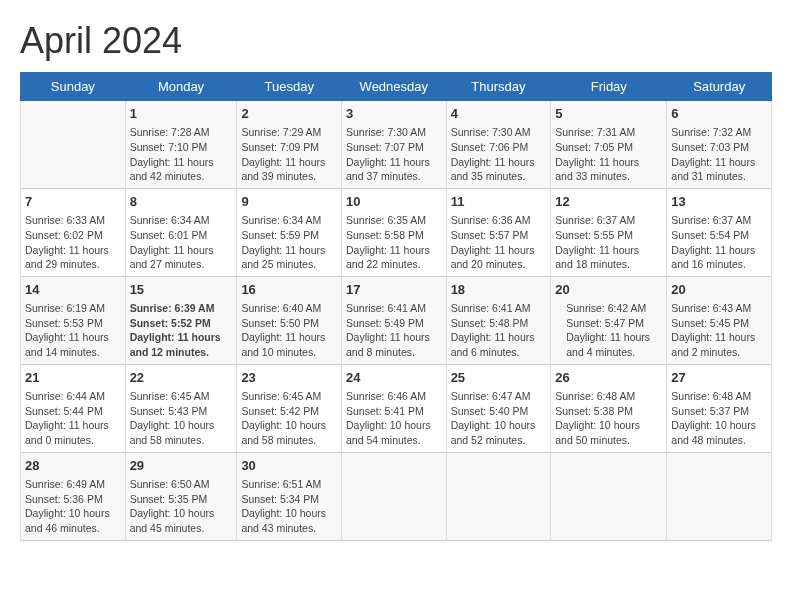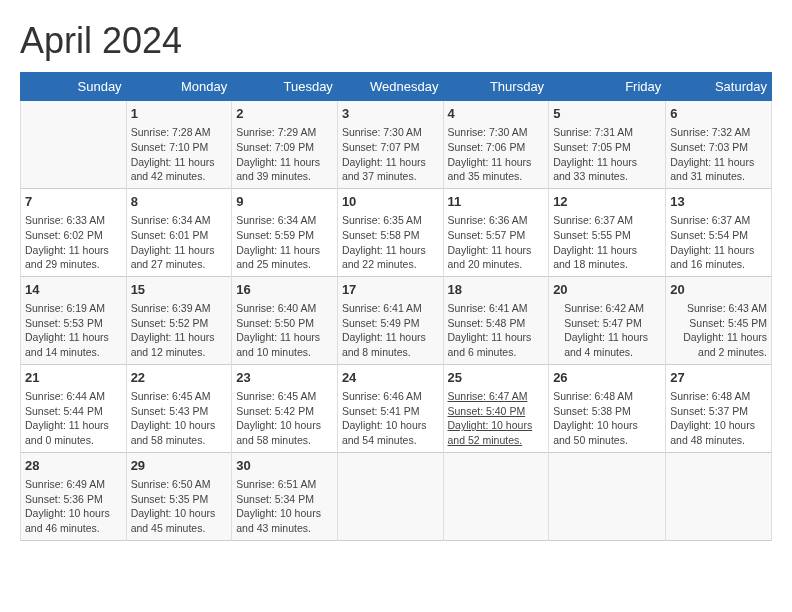--- a/index.html
+++ b/index.html
@@ -36,21 +36,21 @@
     }
     table {
       width: 100%;
       border-collapse: collapse;
       font-size: 11px;
     }
     thead tr th {
       background-color: #2a6db5;
       color: #fff;
       padding: 6px 4px;
-      text-align: right;
+      text-align: center;
       font-size: 13px;
       font-weight: normal;
       border: 1px solid #2a6db5;
     }
     tbody tr {
       border-bottom: 1px solid #ccc;
     }
     tbody td {
       padding: 4px 4px;
       vertical-align: top;
@@ -202,21 +202,21 @@
       <tr>
         <td>
           <span class="day-num">14</span>
           <div class="day-info" style="white-space: pre-line;">Sunrise: 6:19 AM
 Sunset: 5:53 PM
 Daylight: 11 hours
 and 14 minutes.</div>
         </td>
         <td>
           <span class="day-num">15</span>
-          <div class="day-info" style="white-space: pre-line;">Sunrise: 6:39 AM
+          <div class="day-info" style="white-space: pre-line; font-weight: bold;">Sunrise: 6:39 AM
 Sunset: 5:52 PM
 Daylight: 11 hours
 and 12 minutes.</div>
         </td>
         <td>
           <span class="day-num">16</span>
           <div class="day-info" style="white-space: pre-line;">Sunrise: 6:40 AM
 Sunset: 5:50 PM
 Daylight: 11 hours
 and 10 minutes.</div>
@@ -237,21 +237,21 @@
         </td>
         <td>
           <span class="day-num">20</span>
           <div class="day-info" style="white-space: pre-line; margin-left: 11px;">Sunrise: 6:42 AM
 Sunset: 5:47 PM
 Daylight: 11 hours
 and 4 minutes.</div>
         </td>
         <td>
           <span class="day-num">20</span>
-          <div class="day-info" style="white-space: pre-line; text-align: right;">Sunrise: 6:43 AM
+          <div class="day-info" style="white-space: pre-line;">Sunrise: 6:43 AM
 Sunset: 5:45 PM
 Daylight: 11 hours
 and 2 minutes.</div>
         </td>
       </tr>
       <tr>
         <td>
           <span class="day-num">21</span>
           <div class="day-info" style="white-space: pre-line;">Sunrise: 6:44 AM
 Sunset: 5:44 PM
@@ -274,21 +274,21 @@
         </td>
         <td>
           <span class="day-num">24</span>
           <div class="day-info" style="white-space: pre-line;">Sunrise: 6:46 AM
 Sunset: 5:41 PM
 Daylight: 10 hours
 and 54 minutes.</div>
         </td>
         <td>
           <span class="day-num">25</span>
-          <div class="day-info" style="white-space: pre-line; text-decoration: underline;">Sunrise: 6:47 AM
+          <div class="day-info" style="white-space: pre-line;">Sunrise: 6:47 AM
 Sunset: 5:40 PM
 Daylight: 10 hours
 and 52 minutes.</div>
         </td>
         <td>
           <span class="day-num">26</span>
           <div class="day-info" style="white-space: pre-line;">Sunrise: 6:48 AM
 Sunset: 5:38 PM
 Daylight: 10 hours
 and 50 minutes.</div>

